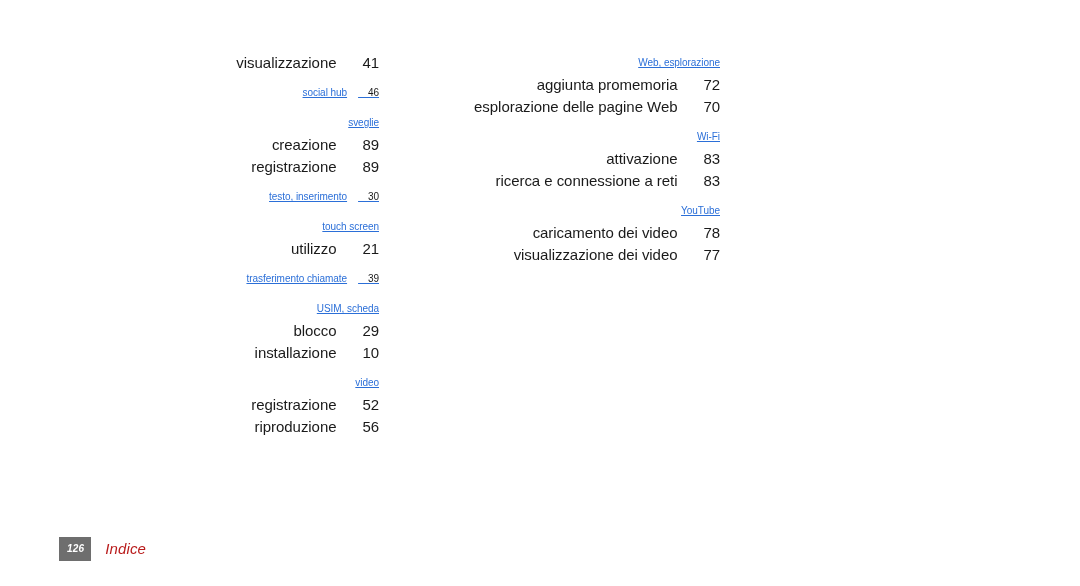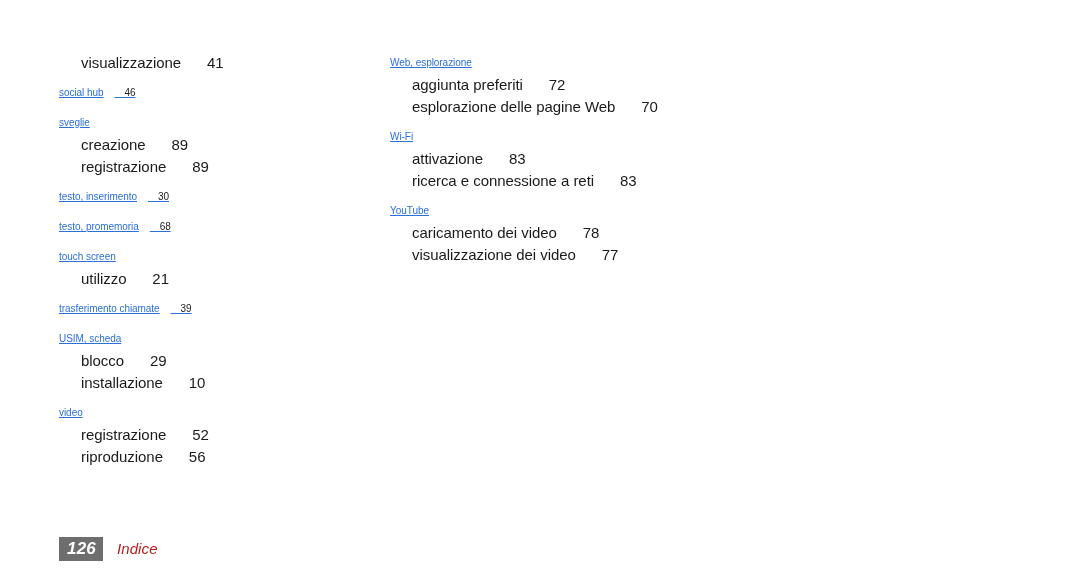--- a/index.html
+++ b/index.html
@@ -24,20 +24,21 @@
   .columns {
     position: absolute;
     left: 0;
     top: 52px;
     width: 1080px;
   }
 
   .column {
     position: absolute;
     top: 0;
+    text-align: right;
   }
   .column.left  { left: 59px;  width: 320px; }
   .column.right { left: 390px; width: 330px; }
 
   .entry-group {
     margin-bottom: 8px;
   }
   .entry-group:last-child { margin-bottom: 0; }
 
   .entry {
@@ -73,21 +74,21 @@
     top: 537px;
     display: flex;
     align-items: center;
   }
 
   .page-badge {
     background: #6e6e6e;
     color: #ffffff;
     font-style: italic;
     font-weight: bold;
-    font-size: 17px;
+    font-size: 10px;
     line-height: 24px;
     height: 24px;
     padding: 0 7px 0 8px;
     display: inline-block;
     letter-spacing: 0.2px;
   }
 
   .footer-label {
     color: #b91c1c;
     font-style: italic;
@@ -113,23 +114,20 @@
         </div>
         <div class="entry-group">
           <div class="entry"><span class="label">sveglie</span></div>
           <div class="subentry"><span class="label">creazione</span><span class="pg">  89</span></div>
           <div class="subentry"><span class="label">registrazione</span><span class="pg">  89</span></div>
         </div>
         <div class="entry-group">
           <div class="entry"><span class="label">testo, inserimento</span><span class="pg">  30</span></div>
         </div>
         <div class="entry-group">
-          <div class="entry"><span class="label">testo, promemoria</span><span class="pg">  68</span></div>
-        </div>
-        <div class="entry-group">
           <div class="entry"><span class="label">touch screen</span></div>
           <div class="subentry"><span class="label">utilizzo</span><span class="pg">  21</span></div>
         </div>
         <div class="entry-group">
           <div class="entry"><span class="label">trasferimento chiamate</span><span class="pg">  39</span></div>
         </div>
         <div class="entry-group">
           <div class="entry"><span class="label">USIM, scheda</span></div>
           <div class="subentry"><span class="label">blocco</span><span class="pg">  29</span></div>
           <div class="subentry"><span class="label">installazione</span><span class="pg">  10</span></div>
@@ -137,21 +135,21 @@
         <div class="entry-group">
           <div class="entry"><span class="label">video</span></div>
           <div class="subentry"><span class="label">registrazione</span><span class="pg">  52</span></div>
           <div class="subentry"><span class="label">riproduzione</span><span class="pg">  56</span></div>
         </div>
       </div>
 
     <div class="column right">
         <div class="entry-group">
           <div class="entry"><span class="label">Web, esplorazione</span></div>
-          <div class="subentry"><span class="label">aggiunta preferiti</span><span class="pg">  72</span></div>
+          <div class="subentry"><span class="label">aggiunta promemoria</span><span class="pg">  72</span></div>
           <div class="subentry"><span class="label">esplorazione delle pagine Web</span><span class="pg">  70</span></div>
         </div>
         <div class="entry-group">
           <div class="entry"><span class="label">Wi-Fi</span></div>
           <div class="subentry"><span class="label">attivazione</span><span class="pg">  83</span></div>
           <div class="subentry"><span class="label">ricerca e connessione a reti</span><span class="pg">  83</span></div>
         </div>
         <div class="entry-group">
           <div class="entry"><span class="label">YouTube</span></div>
           <div class="subentry"><span class="label">caricamento dei video</span><span class="pg">  78</span></div>

